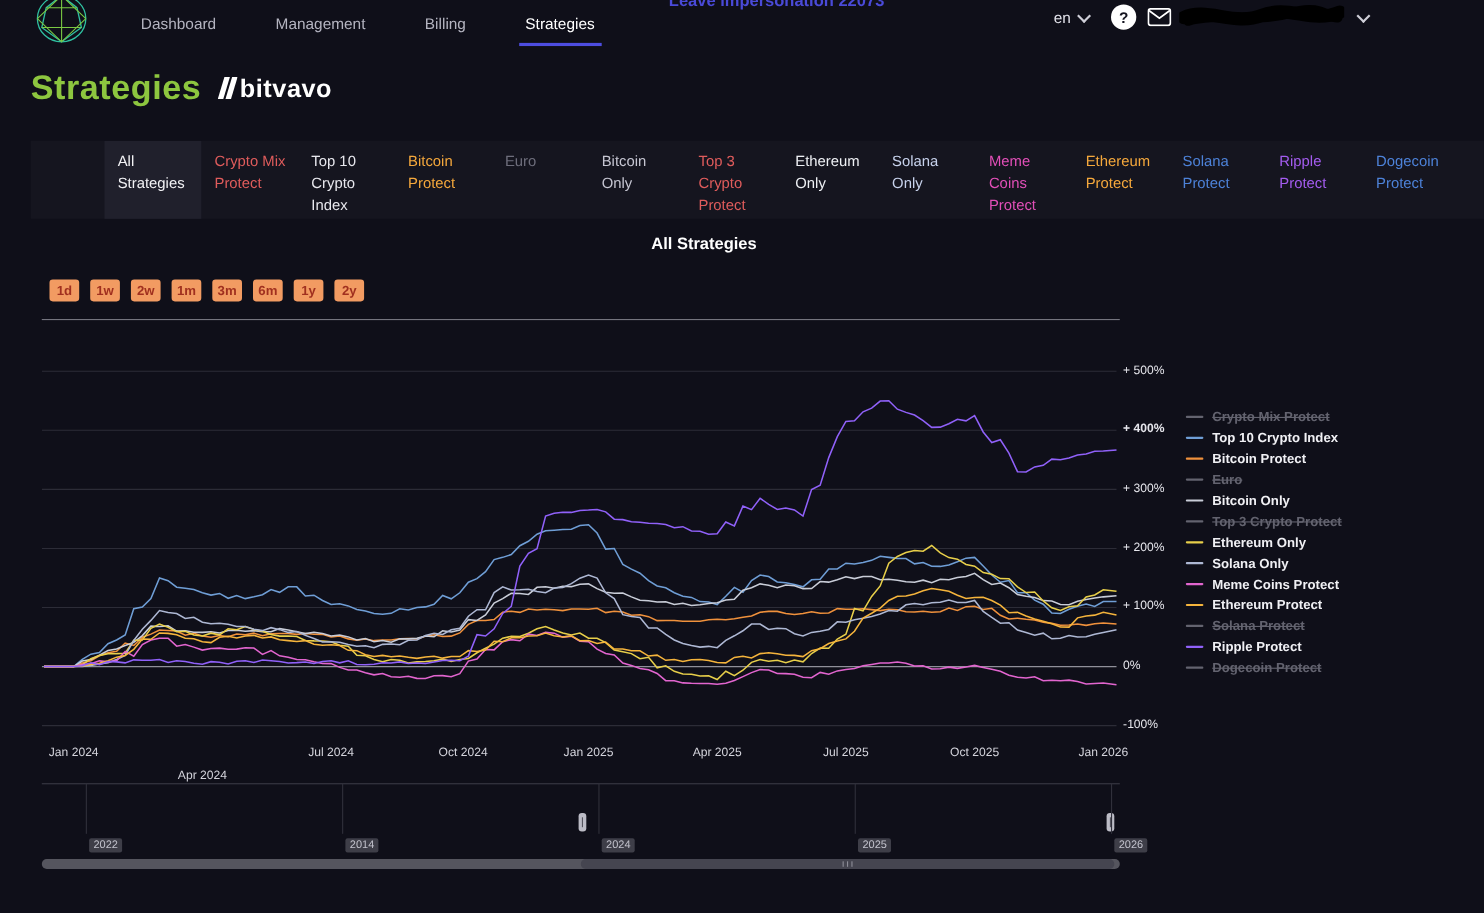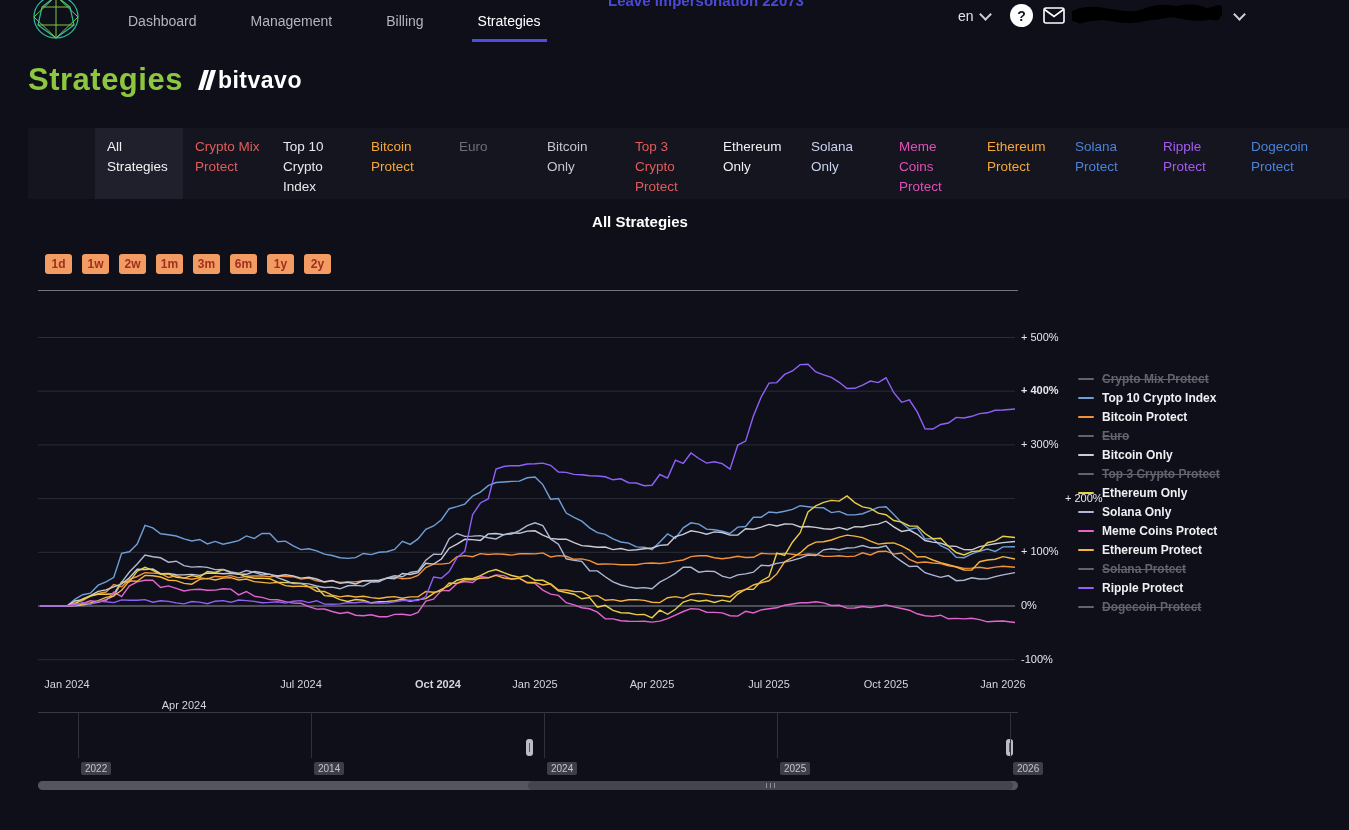--- a/index.html
+++ b/index.html
@@ -168,30 +168,30 @@
       <path d="M2.0 306.0 L29.0 306.0 L36.8 305.8 L44.6 305.1 L52.4 303.6 L60.2 302.4 L68.0 299.6 L75.8 295.9 L83.6 282.3 L91.4 272.0 L99.2 264.0 L107.0 255.0 L114.8 256.8 L122.6 257.8 L130.4 262.2 L138.2 261.2 L146.0 265.7 L153.8 267.1 L161.6 266.6 L169.4 267.4 L177.2 269.6 L185.0 269.5 L192.8 272.0 L200.6 273.3 L208.4 270.6 L216.2 272.4 L224.0 274.9 L231.8 274.1 L239.6 277.6 L247.4 280.5 L255.2 283.6 L263.0 283.4 L270.8 283.9 L278.6 286.0 L286.4 287.5 L294.2 287.1 L302.0 288.8 L309.8 285.8 L317.6 285.4 L325.4 286.1 L333.2 282.0 L341.0 281.8 L348.8 277.8 L356.6 275.7 L364.4 276.8 L372.2 272.5 L380.0 271.1 L387.8 260.2 L395.6 254.3 L403.4 254.4 L411.2 238.7 L419.0 233.5 L426.8 236.4 L434.6 236.1 L442.4 235.6 L450.2 237.7 L458.0 238.9 L465.8 234.6 L473.6 234.0 L481.4 230.6 L489.2 225.6 L497.0 222.8 L504.8 225.5 L512.6 238.9 L520.4 244.2 L528.2 258.8 L536.0 260.4 L543.8 261.3 L551.6 270.8 L559.4 270.9 L567.2 276.8 L575.0 281.8 L582.8 285.0 L590.6 286.9 L598.4 288.3 L606.2 287.6 L614.0 288.8 L621.8 282.2 L629.6 278.0 L637.4 273.4 L645.2 267.3 L653.0 267.3 L660.8 272.2 L668.6 271.1 L676.4 271.5 L684.2 276.1 L692.0 278.1 L699.8 274.9 L707.6 273.9 L715.4 272.2 L723.2 265.3 L731.0 265.7 L738.8 263.4 L746.6 262.1 L754.4 260.4 L762.2 258.1 L770.0 255.0 L777.8 255.6 L785.6 249.8 L793.4 248.7 L801.2 249.7 L809.0 248.0 L816.8 247.6 L824.6 245.5 L832.4 247.8 L840.2 247.8 L848.0 245.9 L855.8 255.8 L863.6 261.3 L871.4 266.5 L879.2 266.1 L887.0 272.7 L894.8 275.1 L902.6 277.4 L910.4 275.6 L918.2 280.7 L926.0 280.2 L933.8 277.8 L941.6 279.0 L949.4 278.9 L957.2 276.6 L965.0 274.9 L977.0 272.6" fill="none" stroke="#aeb8d4" stroke-width="1.4"></path>
       <path d="M2.0 306.0 L29.0 306.0 L36.8 304.1 L44.6 303.5 L52.4 300.8 L60.2 301.7 L68.0 300.6 L75.8 292.2 L83.6 296.6 L91.4 285.9 L99.2 281.9 L107.0 280.2 L114.8 280.2 L122.6 287.4 L130.4 285.9 L138.2 288.3 L146.0 291.0 L153.8 289.6 L161.6 289.2 L169.4 290.3 L177.2 290.1 L185.0 288.8 L192.8 289.1 L200.6 294.9 L208.4 291.5 L216.2 296.2 L224.0 297.4 L231.8 299.6 L239.6 299.7 L247.4 301.6 L255.2 303.1 L263.0 303.3 L270.8 306.7 L278.6 309.1 L286.4 309.0 L294.2 311.5 L302.0 313.5 L309.8 312.3 L317.6 315.2 L325.4 315.7 L333.2 314.7 L341.0 316.7 L348.8 316.8 L356.6 314.4 L364.4 314.2 L372.2 315.3 L380.0 312.4 L387.8 301.0 L395.6 299.1 L403.4 290.4 L411.2 290.8 L419.0 283.4 L426.8 281.5 L434.6 282.5 L442.4 276.5 L450.2 277.8 L458.0 274.9 L465.8 275.6 L473.6 279.2 L481.4 278.3 L489.2 282.9 L497.0 283.4 L504.8 290.1 L512.6 294.1 L520.4 295.4 L528.2 302.7 L536.0 304.9 L543.8 307.7 L551.6 308.8 L559.4 312.2 L567.2 318.8 L575.0 318.9 L582.8 320.8 L590.6 321.2 L598.4 321.4 L606.2 321.3 L614.0 322.1 L621.8 321.1 L629.6 318.7 L637.4 315.1 L645.2 311.5 L653.0 308.7 L660.8 309.1 L668.6 312.2 L676.4 312.4 L684.2 312.9 L692.0 315.7 L699.8 316.1 L707.6 311.3 L715.4 312.9 L723.2 309.9 L731.0 308.7 L738.8 307.8 L746.6 305.2 L754.4 304.0 L762.2 302.7 L770.0 302.8 L777.8 301.8 L785.6 302.9 L793.4 305.5 L801.2 305.3 L809.0 308.1 L816.8 308.0 L824.6 306.5 L832.4 307.6 L840.2 306.4 L848.0 304.9 L855.8 306.9 L863.6 308.5 L871.4 310.2 L879.2 313.8 L887.0 315.7 L894.8 316.4 L902.6 315.2 L910.4 318.8 L918.2 318.4 L926.0 318.9 L933.8 318.3 L941.6 319.6 L949.4 321.8 L957.2 321.3 L965.0 321.0 L977.0 322.5" fill="none" stroke="#e265cf" stroke-width="1.4"></path>
       <path d="M2.0 306.0 L29.0 306.0 L36.8 305.4 L44.6 304.0 L52.4 303.0 L60.2 300.7 L68.0 297.4 L75.8 295.9 L83.6 290.3 L91.4 280.9 L99.2 281.2 L107.0 275.4 L114.8 275.8 L122.6 277.0 L130.4 280.2 L138.2 280.6 L146.0 283.4 L153.8 284.2 L161.6 279.4 L169.4 278.4 L177.2 280.0 L185.0 278.1 L192.8 277.6 L200.6 280.0 L208.4 279.0 L216.2 281.6 L224.0 282.4 L231.8 283.1 L239.6 282.4 L247.4 285.6 L255.2 286.5 L263.0 286.1 L270.8 286.9 L278.6 291.2 L286.4 291.5 L294.2 295.2 L302.0 296.9 L309.8 295.8 L317.6 297.0 L325.4 296.3 L333.2 297.6 L341.0 298.5 L348.8 297.2 L356.6 296.6 L364.4 298.3 L372.2 296.9 L380.0 296.9 L387.8 291.5 L395.6 292.3 L403.4 290.9 L411.2 283.0 L419.0 283.4 L426.8 279.8 L434.6 279.7 L442.4 278.2 L450.2 277.9 L458.0 275.4 L465.8 278.0 L473.6 279.0 L481.4 278.1 L489.2 282.5 L497.0 282.4 L504.8 285.0 L512.6 283.7 L520.4 290.0 L528.2 290.0 L536.0 291.5 L543.8 291.6 L551.6 296.4 L559.4 295.6 L567.2 300.3 L575.0 299.6 L582.8 301.3 L590.6 299.8 L598.4 299.6 L606.2 300.4 L614.0 302.2 L621.8 302.6 L629.6 297.7 L637.4 296.6 L645.2 298.1 L653.0 294.2 L660.8 293.4 L668.6 294.4 L676.4 295.6 L684.2 295.8 L692.0 296.9 L699.8 291.5 L707.6 289.7 L715.4 285.0 L723.2 282.8 L731.0 280.8 L738.8 273.9 L746.6 261.8 L754.4 257.5 L762.2 252.9 L770.0 245.9 L777.8 242.1 L785.6 241.8 L793.4 240.0 L801.2 237.1 L809.0 235.1 L816.8 236.1 L824.6 237.6 L832.4 241.2 L840.2 244.1 L848.0 243.2 L855.8 242.9 L863.6 245.9 L871.4 250.1 L879.2 257.0 L887.0 256.6 L894.8 260.0 L902.6 262.7 L910.4 264.7 L918.2 267.0 L926.0 270.0 L933.8 270.1 L941.6 261.7 L949.4 260.0 L957.2 259.2 L965.0 256.6 L977.0 259.0" fill="none" stroke="#f5b43c" stroke-width="1.4"></path>
       <path d="M2.0 306.0 L29.0 306.0 L36.8 305.2 L44.6 302.5 L52.4 304.3 L60.2 301.3 L68.0 301.7 L75.8 302.6 L83.6 299.9 L91.4 300.3 L99.2 300.2 L107.0 299.6 L114.8 302.2 L122.6 300.7 L130.4 301.4 L138.2 302.9 L146.0 303.9 L153.8 301.5 L161.6 302.1 L169.4 303.7 L177.2 301.2 L185.0 300.6 L192.8 302.3 L200.6 300.0 L208.4 300.6 L216.2 301.4 L224.0 302.8 L231.8 302.4 L239.6 301.8 L247.4 303.1 L255.2 301.3 L263.0 300.6 L270.8 302.6 L278.6 300.7 L286.4 304.1 L294.2 304.3 L302.0 303.9 L309.8 302.6 L317.6 302.7 L325.4 301.7 L333.2 303.2 L341.0 302.8 L348.8 303.1 L356.6 301.8 L364.4 300.5 L372.2 300.3 L380.0 300.6 L387.8 296.5 L395.6 277.0 L403.4 278.2 L411.2 271.6 L419.0 257.7 L426.8 251.3 L434.6 214.7 L442.4 203.0 L450.2 198.9 L458.0 169.1 L465.8 166.5 L473.6 165.6 L481.4 165.8 L489.2 164.0 L497.0 163.7 L504.8 163.1 L512.6 165.3 L520.4 172.0 L528.2 172.4 L536.0 174.4 L543.8 174.7 L551.6 175.7 L559.4 176.0 L567.2 176.8 L575.0 179.8 L582.8 178.8 L590.6 182.7 L598.4 183.0 L606.2 185.7 L614.0 185.2 L621.8 174.5 L629.6 178.1 L637.4 160.1 L645.2 163.3 L653.0 153.0 L660.8 158.5 L668.6 163.1 L676.4 161.8 L684.2 163.6 L692.0 169.1 L699.8 145.0 L707.6 141.1 L715.4 116.0 L723.2 97.0 L731.0 83.1 L738.8 82.6 L746.6 74.4 L754.4 71.0 L762.2 64.6 L770.0 64.3 L777.8 72.0 L785.6 74.9 L793.4 77.3 L801.2 82.3 L809.0 88.5 L816.8 88.3 L824.6 85.2 L832.4 81.1 L840.2 82.6 L848.0 77.8 L855.8 92.7 L863.6 102.3 L871.4 99.8 L879.2 111.9 L887.0 128.8 L894.8 129.0 L902.6 124.5 L910.4 123.0 L918.2 117.4 L926.0 118.0 L933.8 116.3 L941.6 113.6 L949.4 112.8 L957.2 110.3 L965.0 110.0 L977.0 109.0" fill="none" stroke="#9061f9" stroke-width="1.4"></path>
     </svg>
 </div>
 <div id="y-axis">
     <div class="ytick" style="top: 30.5px;">+ 500%</div>
     <div class="ytick" style="top: 84.2px; font-weight: bold;">+ 400%</div>
     <div class="ytick" style="top: 137.9px;">+ 300%</div>
-    <div class="ytick" style="top: 191.6px; margin-left: 44px;">+ 200%</div>
+    <div class="ytick" style="top: 191.6px;">+ 200%</div>
     <div class="ytick" style="top: 245.3px;">+ 100%</div>
     <div class="ytick" style="top: 299px;">0%</div>
     <div class="ytick" style="top: 352.7px;">-100%</div>
   </div>
 <div id="x-axis">
     <div class="xtick" style="left: 29px;">Jan 2024</div>
     <div class="xtick" style="left: 146px; margin-top: 21px;">Apr 2024</div>
     <div class="xtick" style="left: 263px;">Jul 2024</div>
-    <div class="xtick" style="left: 400px; font-weight: bold;">Oct 2024</div>
+    <div class="xtick" style="left: 383px;">Oct 2024</div>
     <div class="xtick" style="left: 497px;">Jan 2025</div>
     <div class="xtick" style="left: 614px;">Apr 2025</div>
     <div class="xtick" style="left: 731px;">Jul 2025</div>
     <div class="xtick" style="left: 848px;">Oct 2025</div>
     <div class="xtick" style="left: 965px;">Jan 2026</div>
   </div>
 
 <div id="legend">
     <div class="legend-item off">
       <span class="dash" style="background: rgb(99, 99, 111);"></span>

